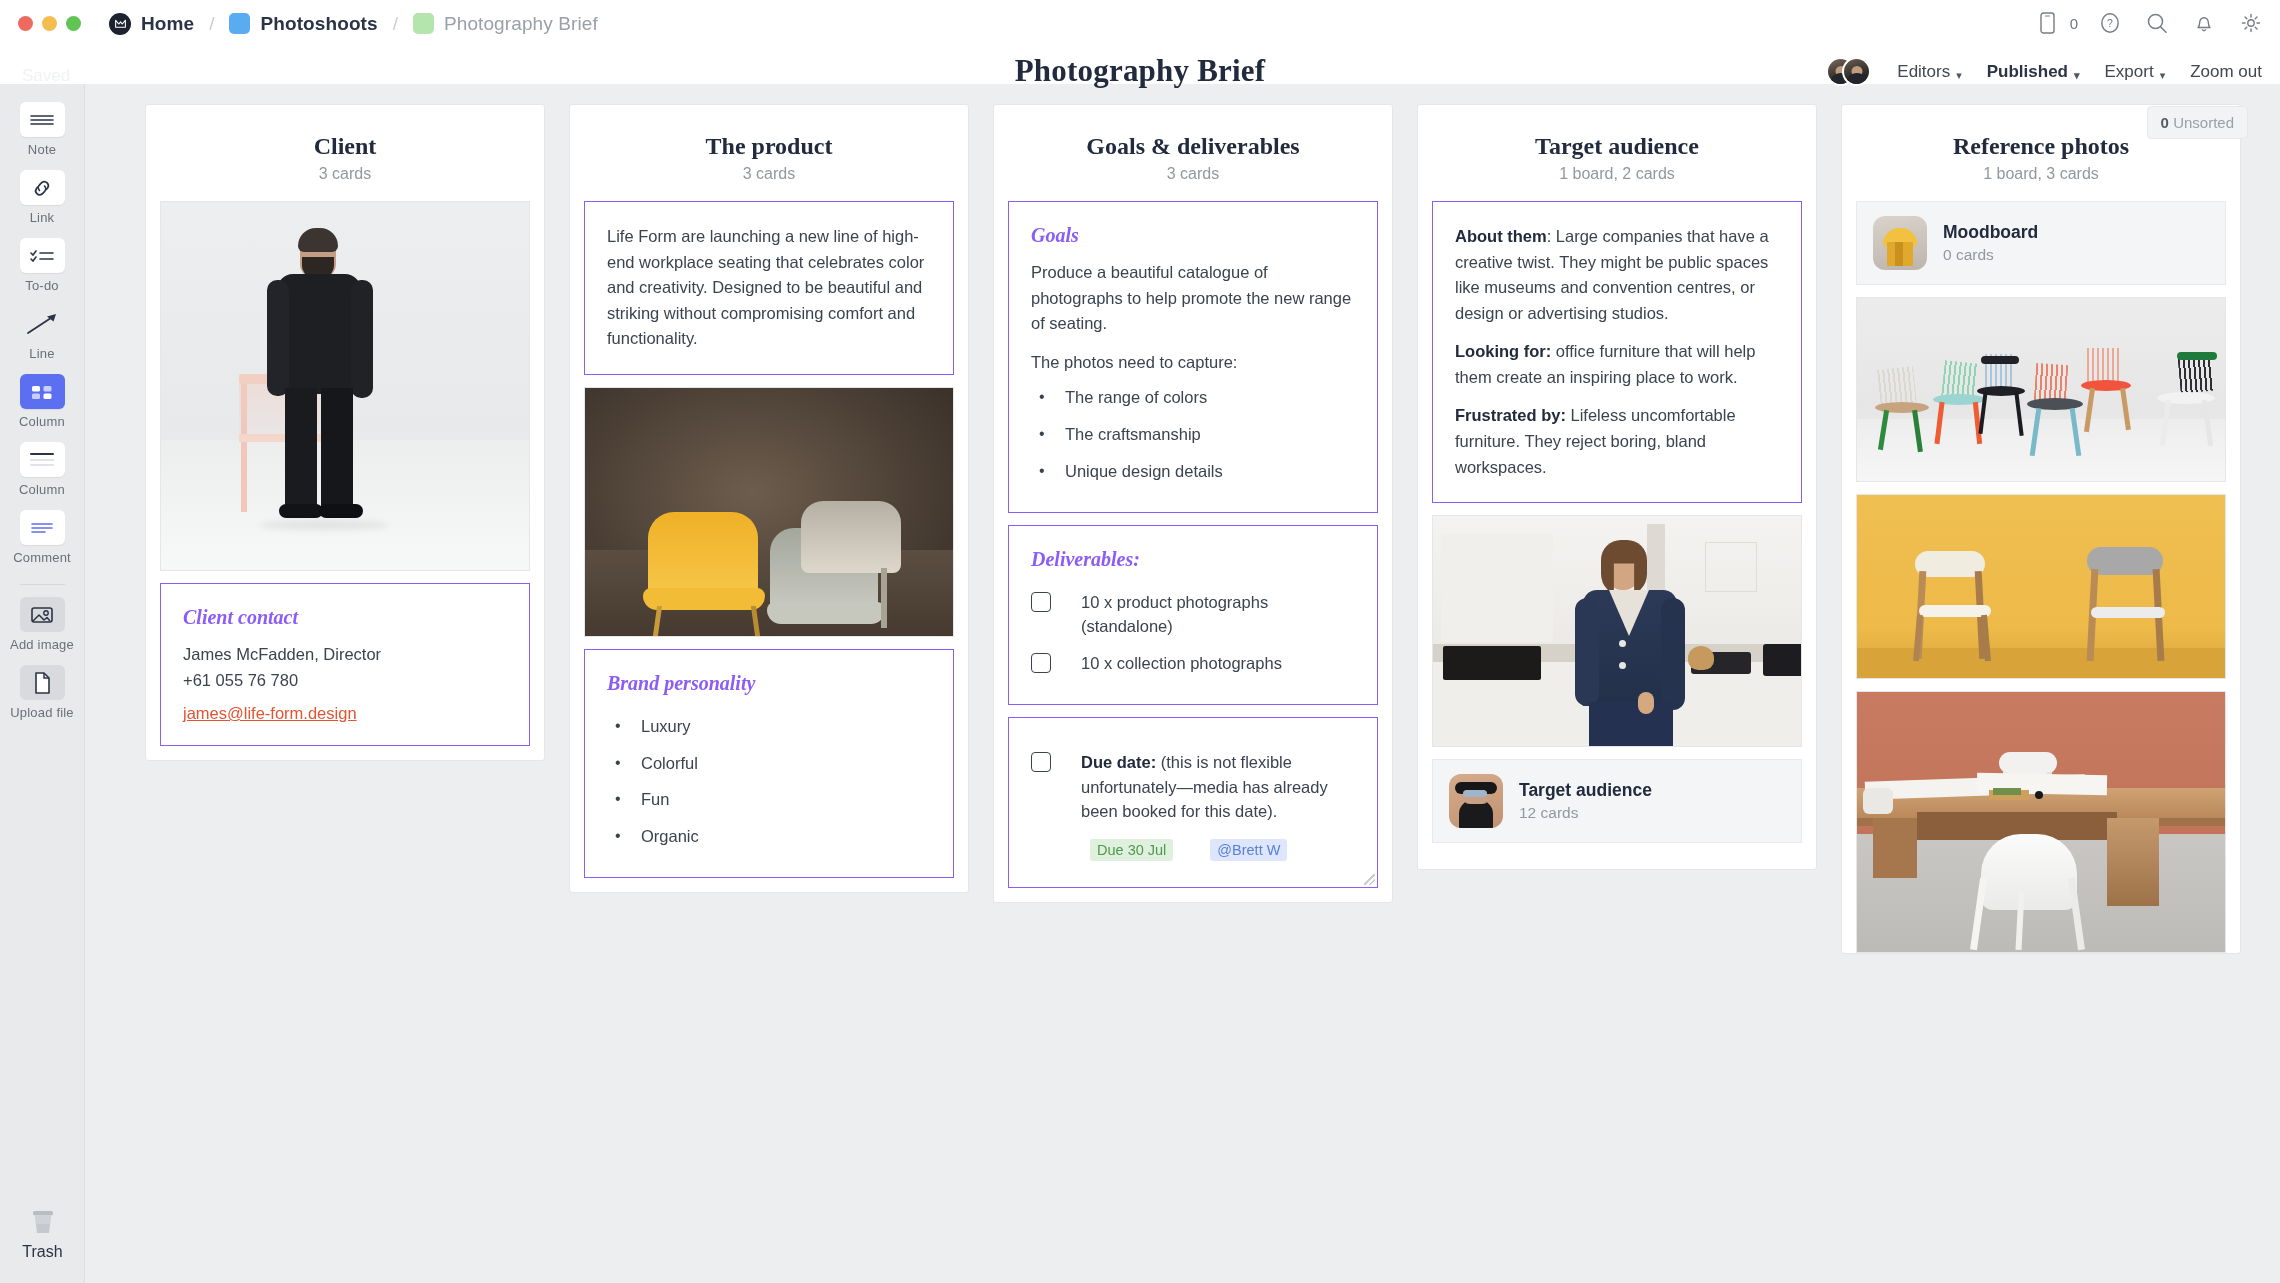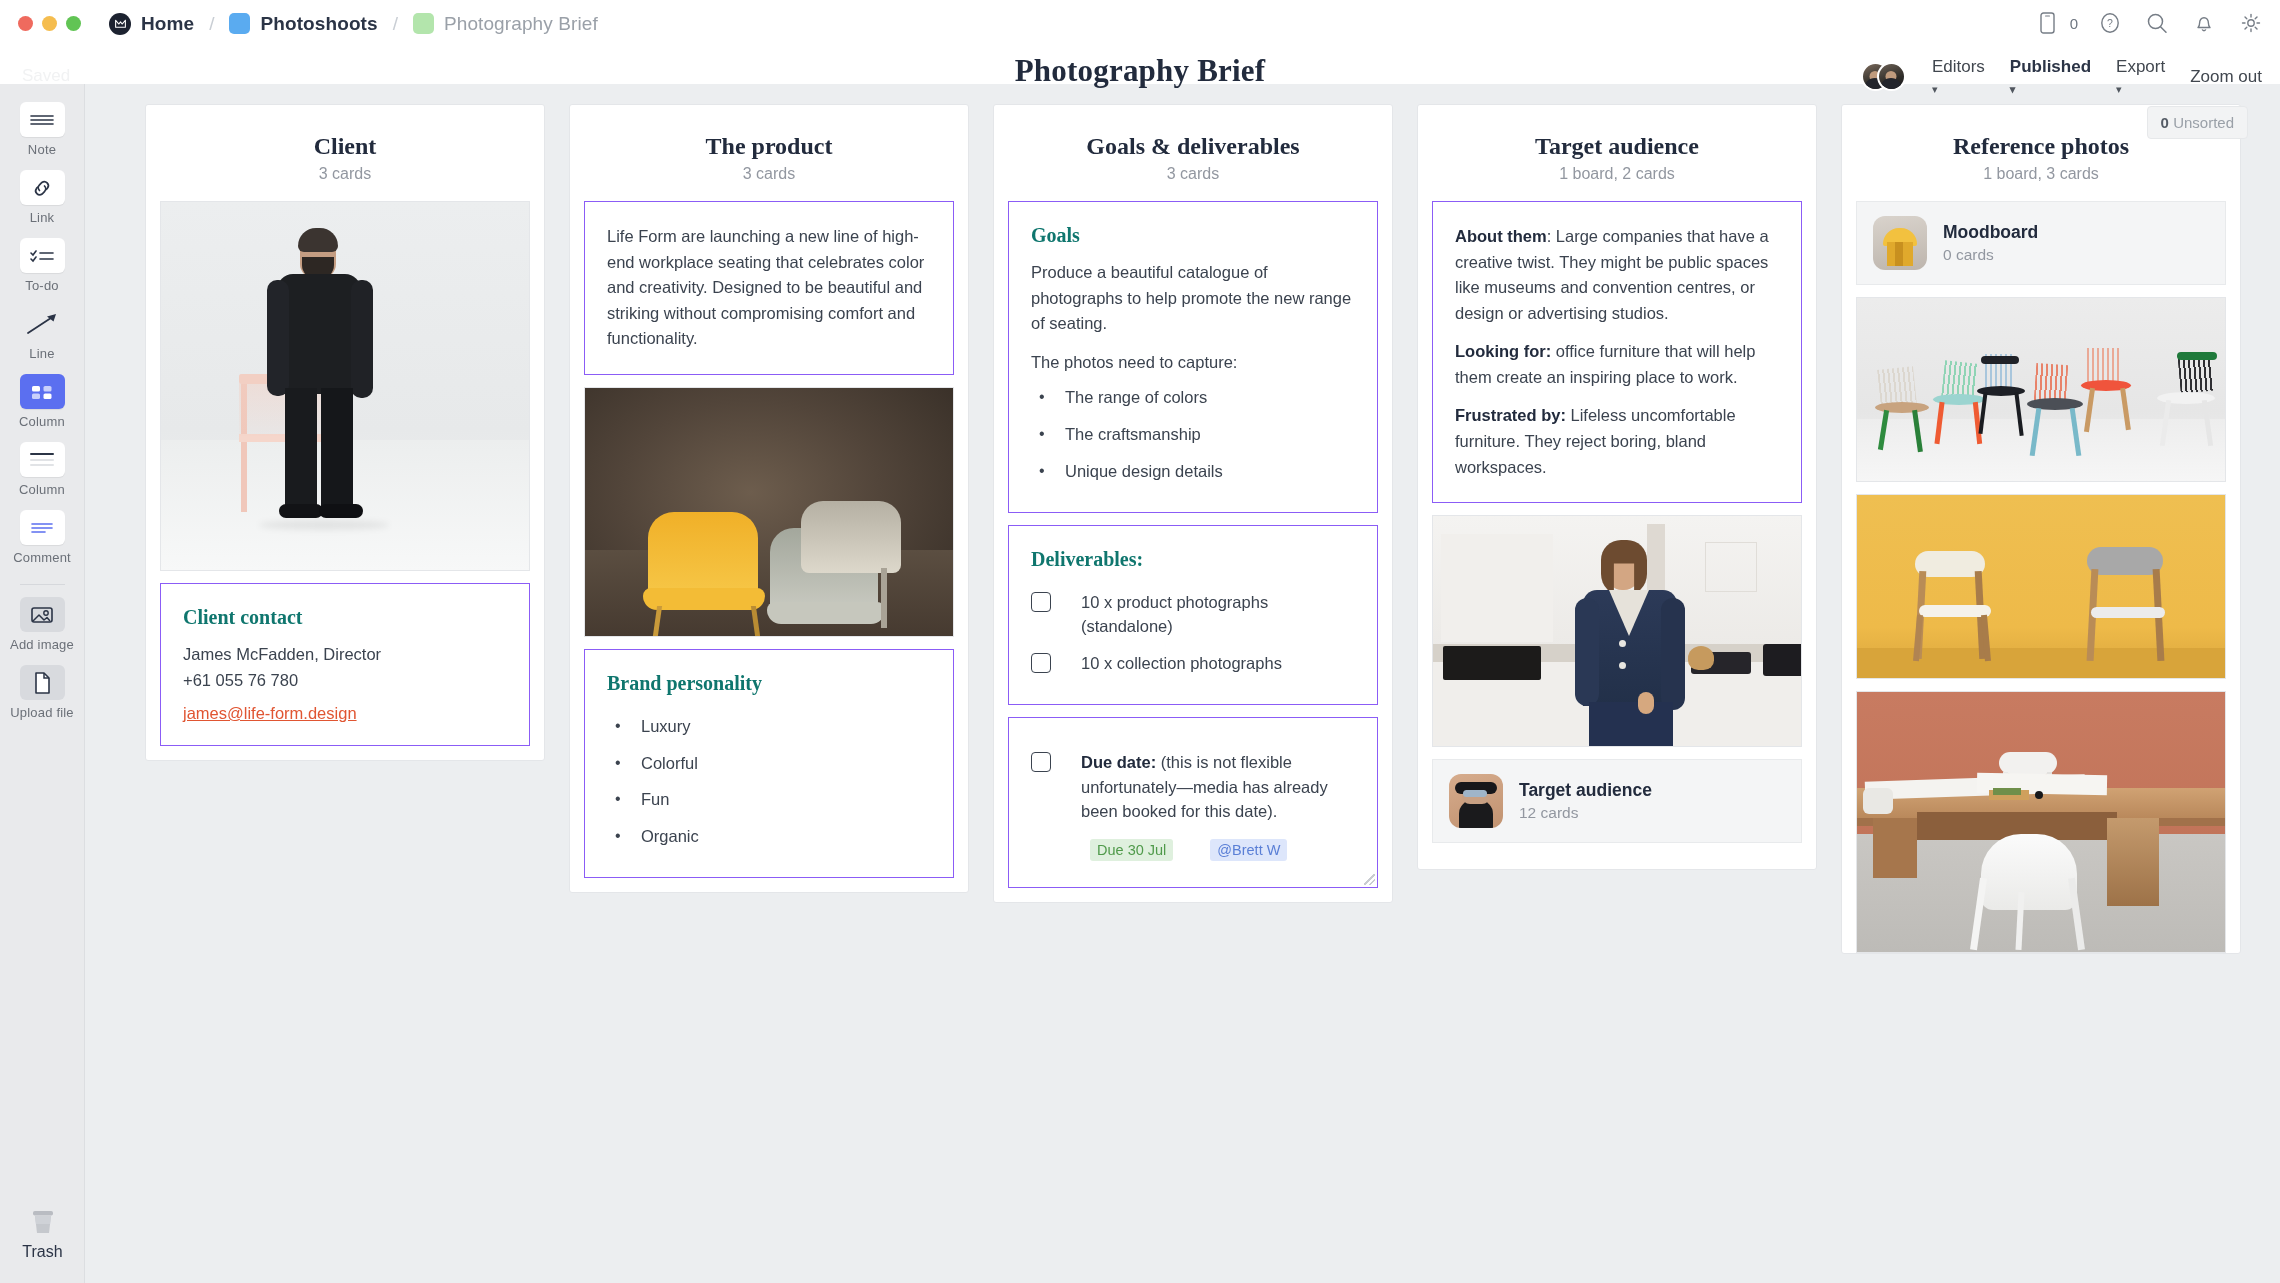--- a/index.html
+++ b/index.html
@@ -47,21 +47,21 @@
     font-family: "Liberation Serif", serif; font-weight: bold; font-size: 31px;
     color: #222b3d; letter-spacing: .2px; z-index: 36;
   }
   .rightmeta { position: absolute; right: 18px; top: 57px; display: flex; align-items: center; gap: 25px; z-index: 36; }
   .avatars { display: flex; align-items: center; position: relative; width: 46px; height: 30px; }
   .av { width: 29px; height: 29px; border-radius: 50%; position: absolute; top: 0; border: 2px solid #fff; overflow: hidden; }
   .av1 { left: 0; background: linear-gradient(160deg,#7b6a5c 0%,#3a3630 55%,#20222b 100%); }
   .av2 { left: 16px; background: linear-gradient(160deg,#6b6055 0%,#2f2c28 60%,#17181d 100%); }
   .av .face { position: absolute; left: 50%; top: 28%; transform: translateX(-50%); width: 11px; height: 11px; border-radius: 50%; background: #c09b7d; }
   .av .body { position: absolute; left: 50%; bottom: 0; transform: translateX(-50%); width: 22px; height: 11px; border-radius: 11px 11px 0 0; background: #23252c; }
-  .menuitem { font-size: 17px; color: #41474f; display: flex; align-items: flex-start; gap: 6px; flex-direction: column; }
+  .menuitem { font-size: 17px; color: #41474f; display: flex; align-items: flex-end; gap: 6px; }
   .menuitem.bold { font-weight: bold; color: #2b3446; }
   .caret { font-size: 11px; color: #51575f; }
 
   
   .toolbar {
     position: absolute; left: 0; top: 84px; width: 85px; height: 1199px;
     background: #e9eaec; border-right: 1px solid #dcdee1;
     display: flex; flex-direction: column; align-items: center; padding-top: 18px;
     z-index: 30;
   }
@@ -89,21 +89,21 @@
   .col.tall { padding-bottom: 0; }
   .colhead { padding: 28px 14px 18px; text-align: center; }
   .coltitle { font-family: "Liberation Serif", serif; font-weight: bold; font-size: 24px; color: #222b3d; }
   .colsub { font-size: 16px; color: #9297a0; margin-top: 5px; }
   .colbody { padding: 0 14px; }
 
   .card { border: 1px solid #8b5cf6; background: #fff; margin-bottom: 12px; position: relative; }
   .card.pad { padding: 22px 22px 22px; }
   .card:last-child { margin-bottom: 0; }
 
-  .cardtitle { font-family: "Liberation Serif", serif; font-weight: bold; font-size: 20px; color: #0f766e; margin-bottom: 13px; }
+  .cardtitle { font-family: "Liberation Serif", serif; font-weight: bold; font-size: 20px; color: #8b5cf6; margin-bottom: 13px; font-style: italic; }
   .p { font-size: 16.5px; line-height: 1.55; color: #3b434f; margin-bottom: 13px; }
   .p:last-child { margin-bottom: 0; }
   .p b { font-weight: bold; color: #222b3d; }
   ul.bul { list-style: none; margin: 0; padding: 0; }
   ul.bul li { font-size: 16.5px; color: #3b434f; padding: 6px 0 6px 34px; position: relative; line-height: 1.5; }
   ul.bul li::before { content: "•"; position: absolute; left: 8px; top: 6px; color: #3b434f; font-size: 16px; }
   .link { color: #e05532; text-decoration: underline; font-size: 16.5px; }
 
   .todo { display: flex; align-items: flex-start; gap: 12px; padding: 6px 0; }
   .cb { width: 20px; height: 20px; border: 1.6px solid #3b434f; border-radius: 4px; flex: none; margin-top: 2px; background:#fff; }

